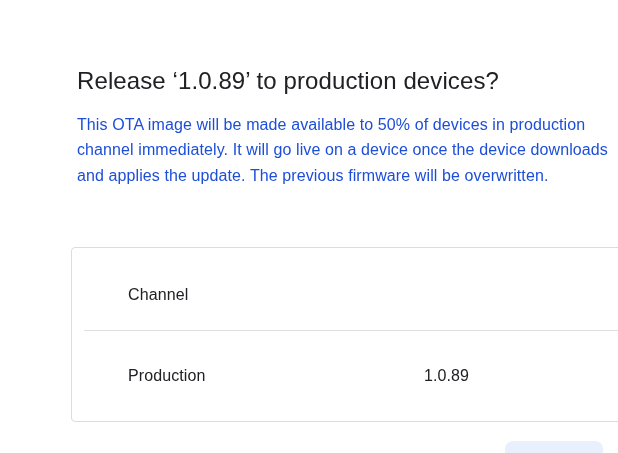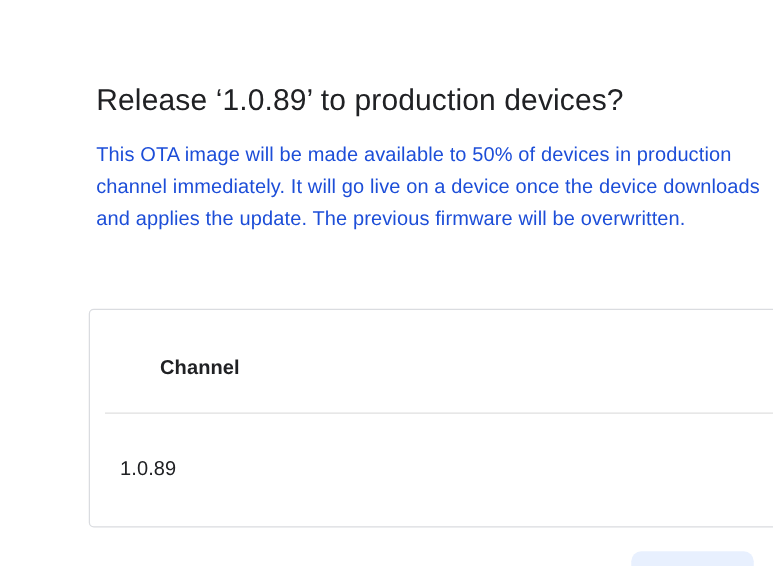--- a/index.html
+++ b/index.html
@@ -48,21 +48,21 @@
   }
   .t-row.head { height: 71px; border-bottom: 1px solid #e0e0e0; }
   .t-row.data { height: 66px; }
   .t-cell {
     font-size: 16px;
     color: #202124;
     letter-spacing: 0.1px;
   }
   .t-cell.col1 { width: 304px; padding-left: 32px; }
   .t-cell.col2 { flex: 1; }
-  .t-row.head .t-cell { font-weight: 700; }
+  .t-row.head .t-cell { font-weight: 400; }
   .t-row.data .t-cell { font-weight: 400; }
   .actions {
     position: absolute;
     top: 381px;
     right: 27px;
     display: flex;
     gap: 12px;
   }
   .btn {
     height: 47px;
@@ -95,20 +95,21 @@
 
   <h1 class="dialog-title">Release ‘1.0.89’ to production devices?</h1>
 
   <p class="dialog-body">This OTA image will be made available to 50% of devices in production channel immediately. It will go live on a device once the device downloads and applies the update. The previous firmware will be overwritten.</p>
 
   <div class="release-table">
     <div class="t-row head">
       <div class="t-cell col1">Channel</div>
     </div>
     <div class="t-row data">
+      <div class="t-cell col1">Production</div>
       <div class="t-cell col2">1.0.89</div>
     </div>
   </div>
 
   <div class="actions">
     <button class="btn cancel">Cancel</button>
   </div>
 
 </div>
 

